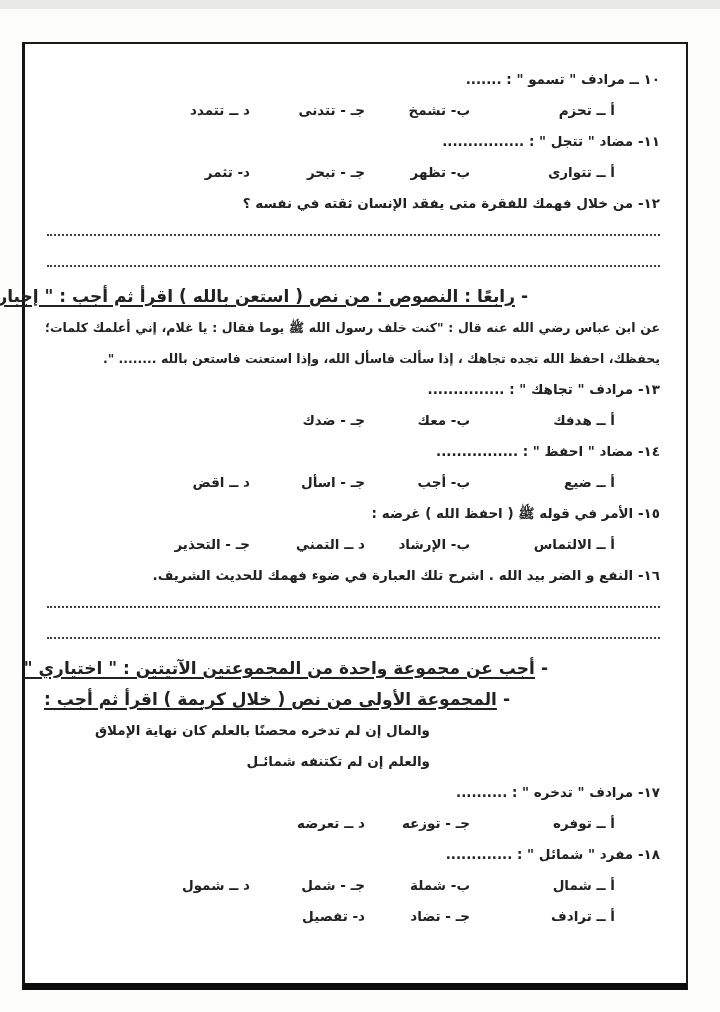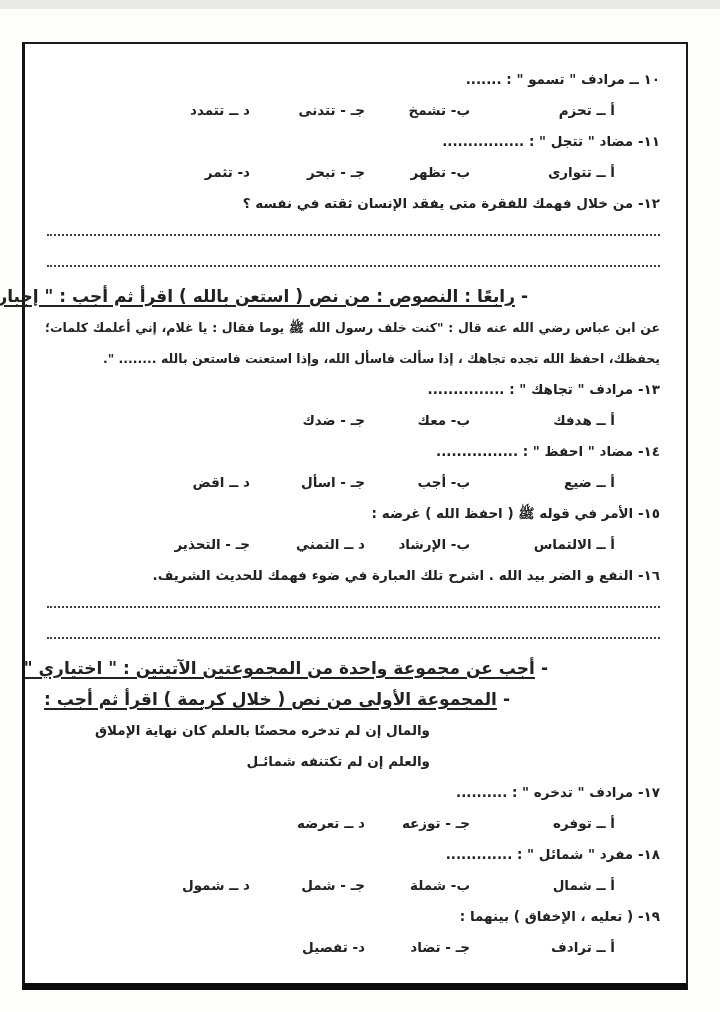--- a/index.html
+++ b/index.html
@@ -152,20 +152,19 @@
         <span class="opt">جـ - توزعه</span>
         <span class="opt">د ــ تعرضه</span>
       </div>
       <div class="row question-line">١٨- مفرد " شمائل " : .............</div>
       <div class="row options-row">
         <span class="opt">أ ــ شمال</span>
         <span class="opt">ب- شملة</span>
         <span class="opt">جـ - شمل</span>
         <span class="opt">د ــ شمول</span>
       </div>
-      <div class="row question-line">١٩- ( تعليه ، الإخفاق ) بينهما :</div>
       <div class="row options-row">
         <span class="opt">أ ــ ترادف</span>
         <span class="opt">جـ - تضاد</span>
         <span class="opt">د- تفصيل</span>
       </div>
     </div>
 </div>
 
 </body></html>

